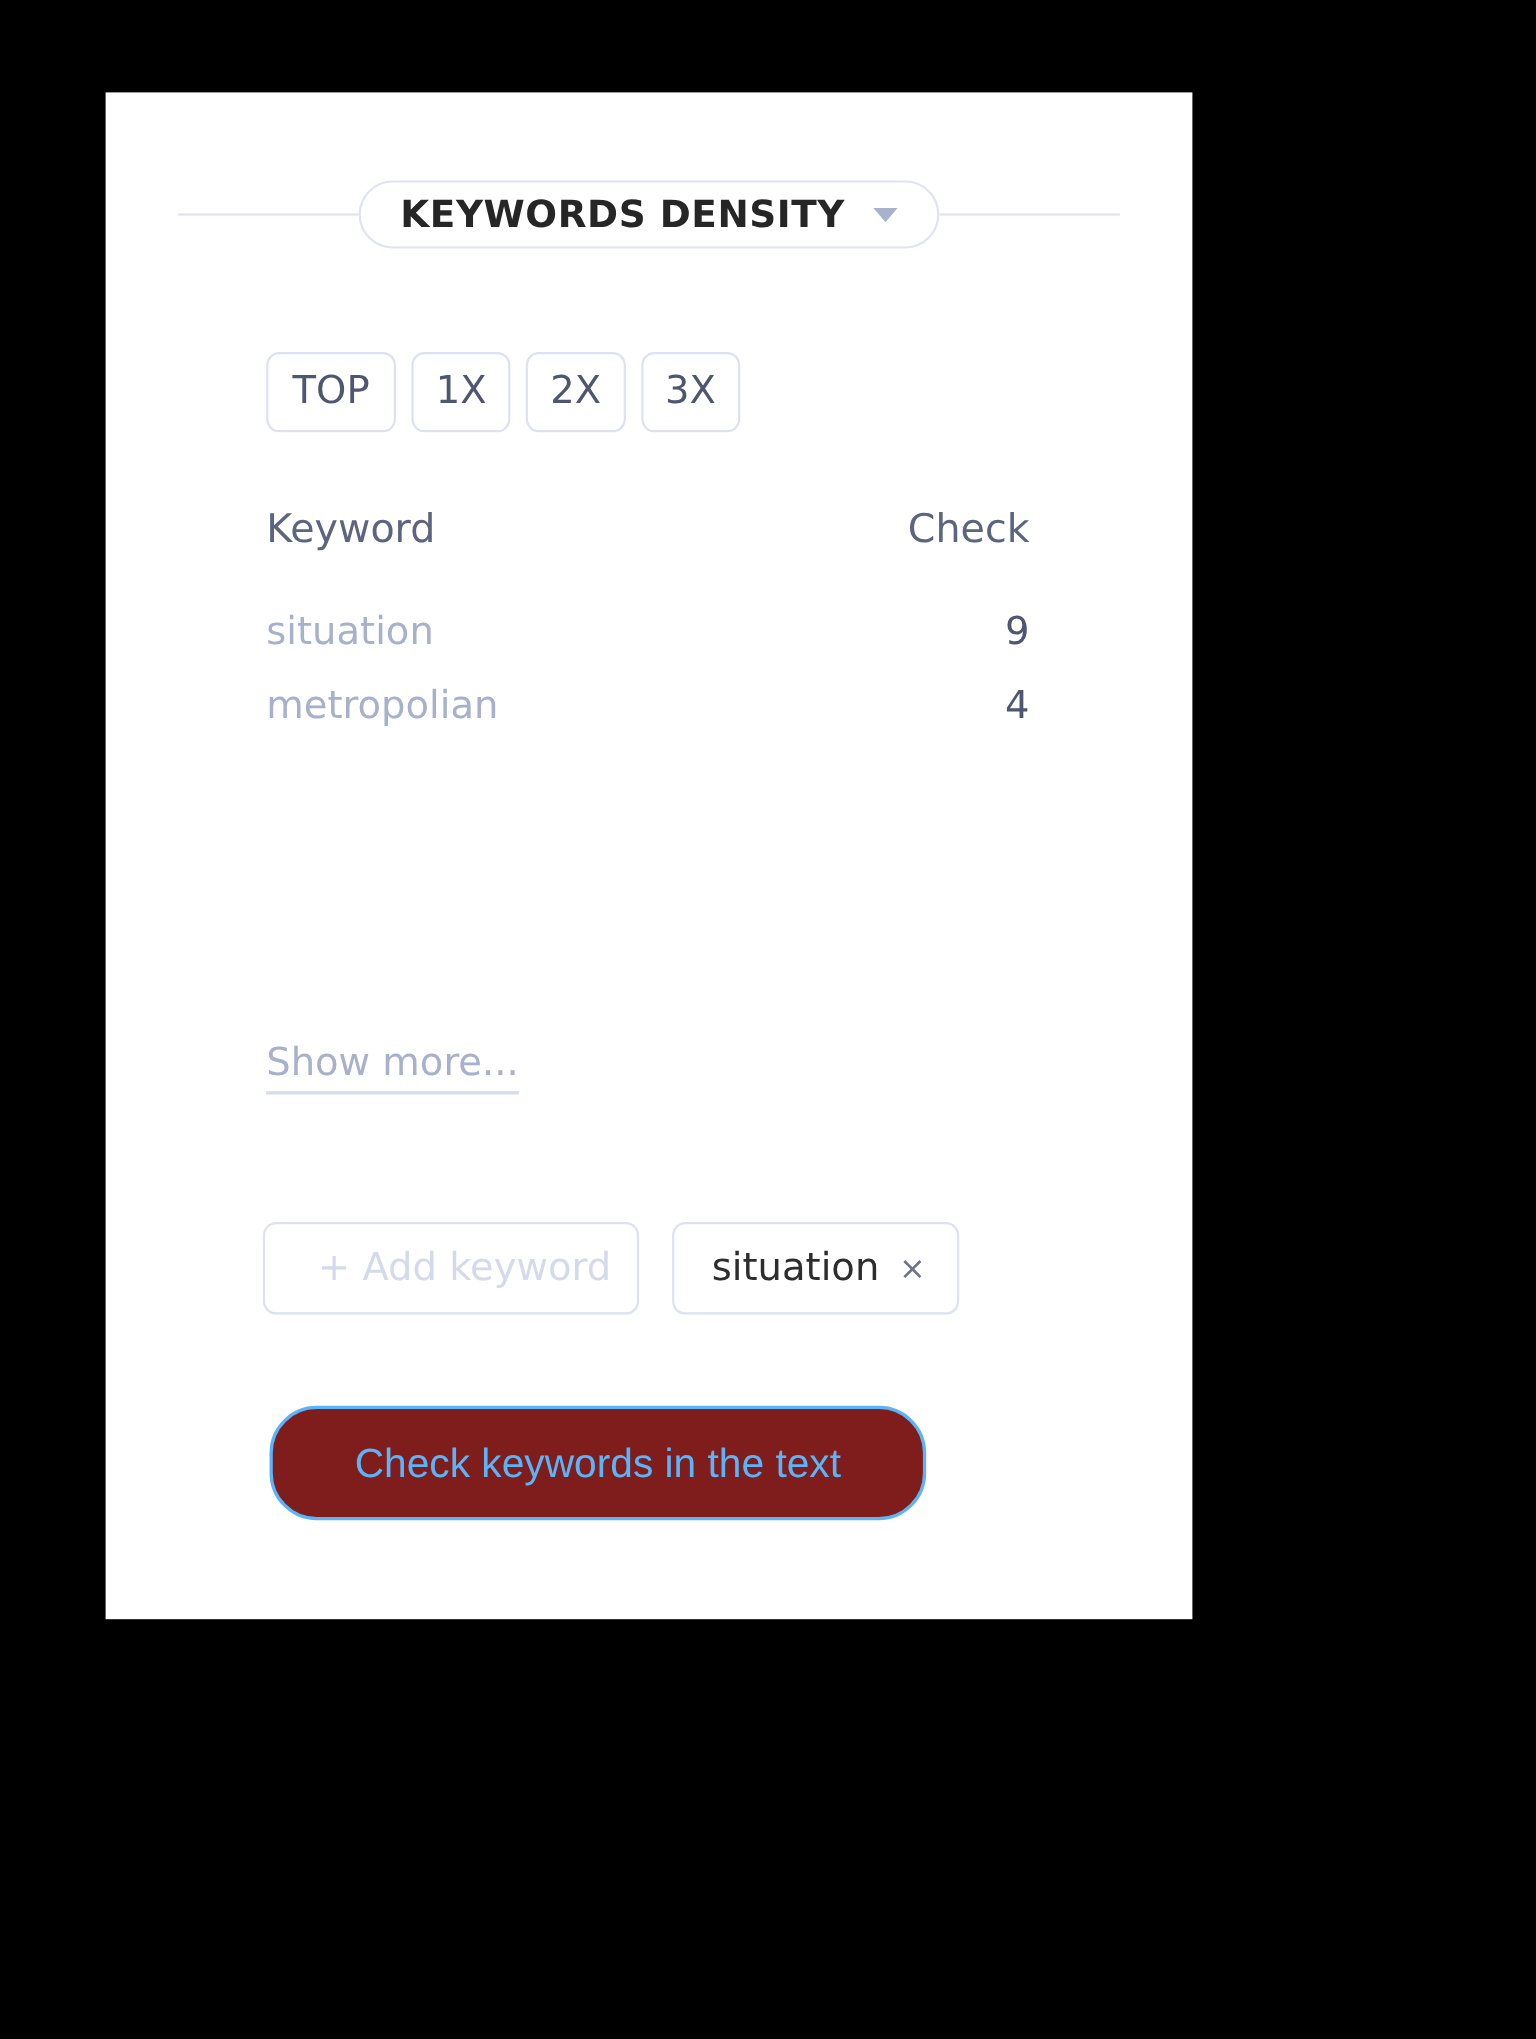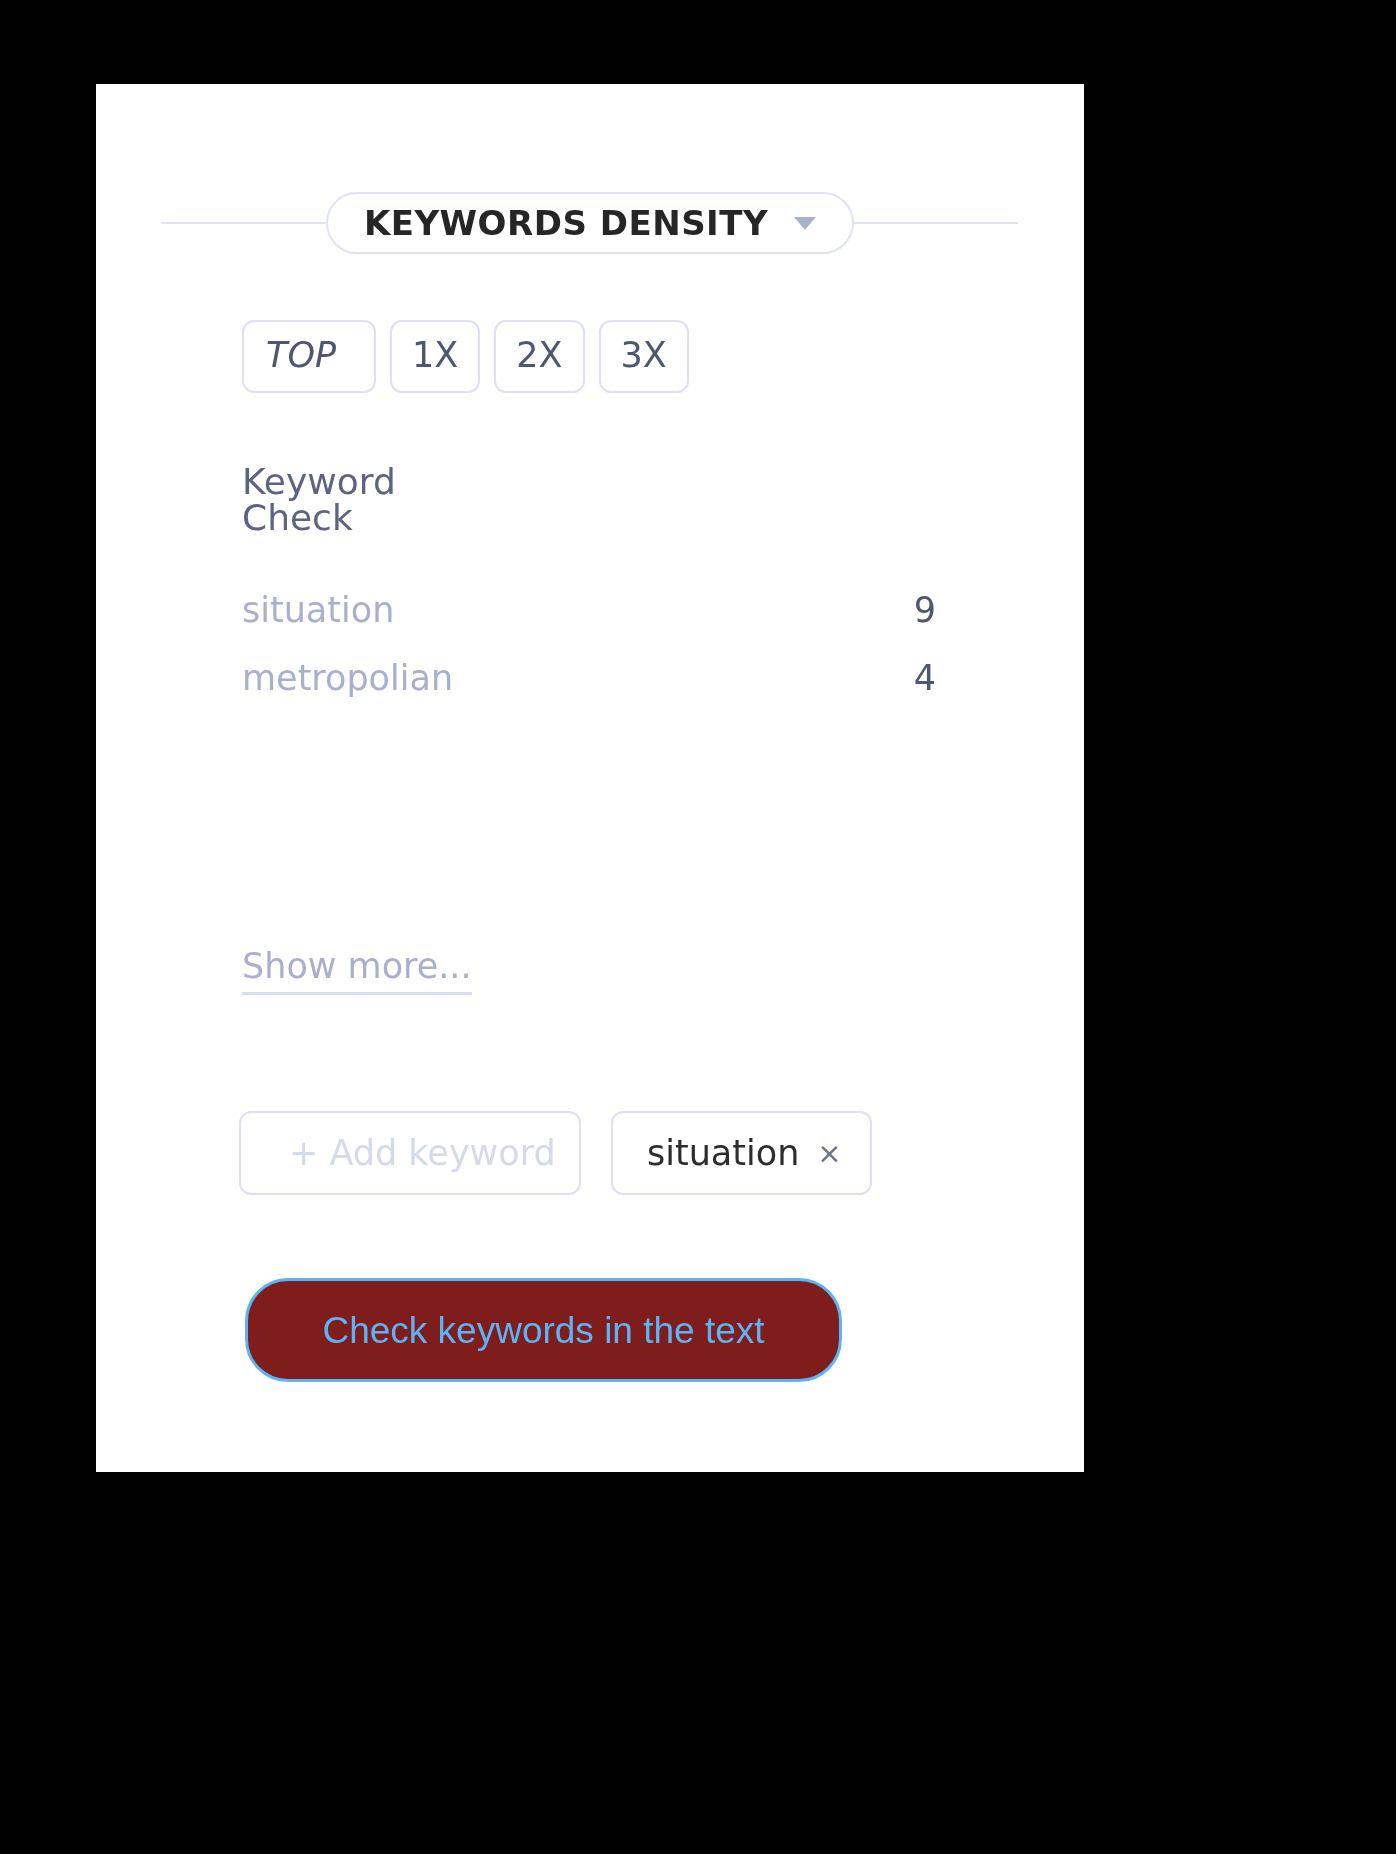--- a/index.html
+++ b/index.html
@@ -23,21 +23,21 @@
     width: 988px;
     height: 1388px;
     background: #ffffff;
     box-sizing: border-box;
   }
 
   
   .header-row {
     position: absolute;
     left: 66px;
-    top: 108px;
+    top: 80px;
     width: 856px;
     height: 62px;
     display: flex;
     align-items: center;
   }
   .rule {
     flex: 1 1 auto;
     height: 2px;
     background: #dfe3f2;
   }
@@ -87,37 +87,36 @@
     border: 2px solid #dde1f1;
     border-radius: 12px;
     background: #ffffff;
     color: #4f566f;
     font-size: 35px;
     line-height: 1;
     padding: 16px 20px 18px 20px;
     white-space: nowrap;
     font-family: "DejaVu Sans", sans-serif;
   }
-  .filter-btn.wide { padding-left: 22px; padding-right: 38px; font-style: italic; }
+  .filter-btn.wide { padding-left: 22px; padding-right: 22px; }
 
   
   .table {
     position: absolute;
     left: 146px;
     top: 380px;
     width: 694px;
   }
   .t-head, .t-row {
     display: flex;
     align-items: baseline;
     justify-content: space-between;
   }
   .t-head {
     margin-bottom: 52px;
-    flex-direction: column;
   }
   .th-keyword, .th-count {
     font-size: 36px;
     color: #5d6480;
     line-height: 1;
   }
   .t-row {
     margin-bottom: 23px;
   }
   .td-keyword {

